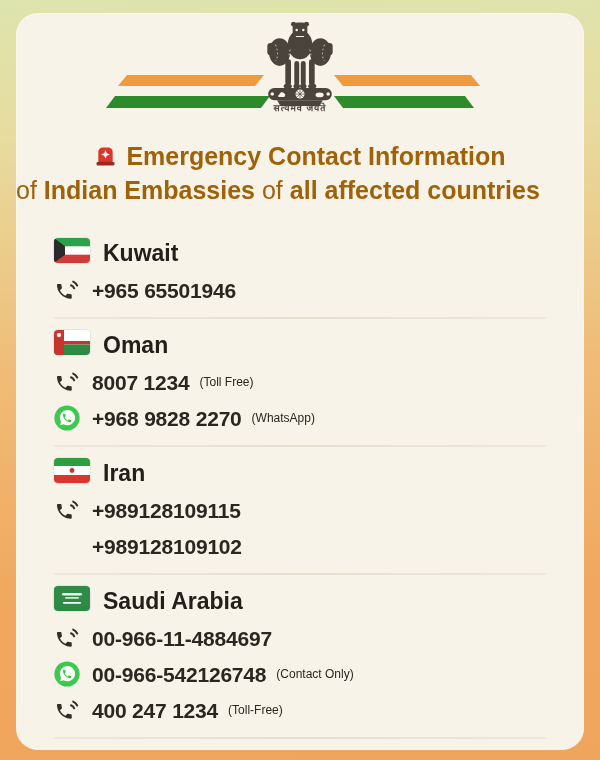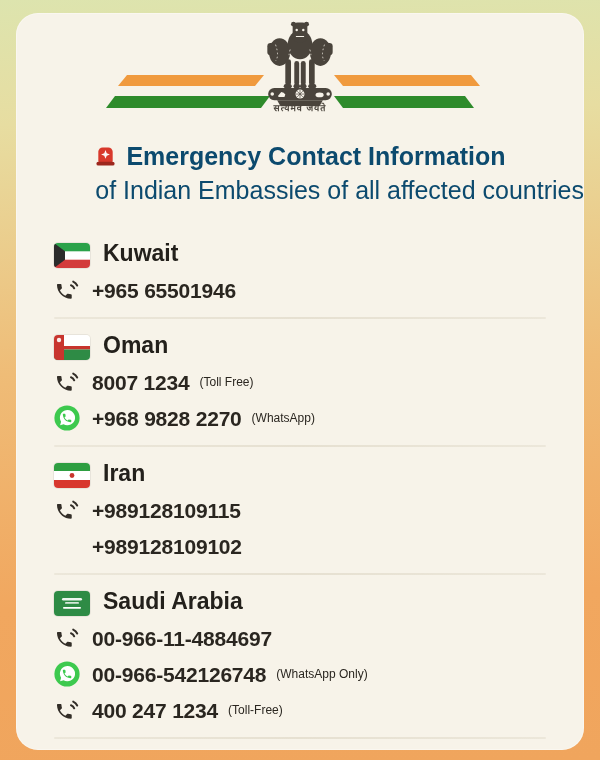--- a/index.html
+++ b/index.html
@@ -29,34 +29,34 @@
   .stripe.right-saffron { left:318px; width:146px;
     clip-path: polygon(0 0, calc(100% - 9px) 0, 100% 100%, 9px 100%); }
   .stripe.right-green { left:318px; width:140px;
     clip-path: polygon(0 0, calc(100% - 9px) 0, 100% 100%, 9px 100%); }
   .emblem-wrap { position:absolute; left:50%; transform:translateX(-50%); top:2px;
     width:110px; text-align:center; }
   .emblem-wrap svg { display:block; margin:0 auto; }
   .motto { display:block; font-size:9px; font-weight:700; color:#4a443c;
     letter-spacing:1px; margin-top:-4px; line-height:10px;text-align:center; }
   
-  .title { text-align:right; margin-top:12px; color:#0c4a6e; }
+  .title { text-align:left; margin-top:12px; color:#a16207; }
   .title .l1 { font-size:25px; font-weight:700; line-height:34px;
     display:flex; align-items:center; justify-content:center; gap:9px; }
   .title .l2 { font-size:25px; line-height:35px; }
   .title .l2 .light { font-weight:400; }
-  .title .l2 .bold  { font-weight:400;margin-top:16px; }
+  .title .l2 .bold  { font-weight:700;margin-top:16px; }
   .siren { width:23px; height:23px; display:inline-block; }
   
   .content { padding:0 38px; color:#2a2620; }
   .sec { padding:11px 0 13px; }
   .sec.first { padding-top:30px; }
   .hr { height:2px; border-radius:1px;
     background:linear-gradient(90deg,#ece7da, #e6e0d1 50%, #ece7da); }
-  .country { display:flex; align-items:flex-end; gap:13px;
+  .country { display:flex; align-items:flex-start; gap:13px;
     font-size:23px; font-weight:700; color:#23201b; line-height:30px; }
   .flag { width:36px; height:25px; border-radius:4px; overflow:hidden;
     flex:0 0 auto; box-shadow:0 0 0 1px rgba(0,0,0,.06); }
   .flag svg { display:block; }
   .row { display:flex; align-items:flex-start; gap:12px; margin-top:9px;
     font-size:21px; font-weight:700; letter-spacing:-0.2px; line-height:27px; }
   .row .num { white-space:nowrap; }
   .row .note { font-size:12px; font-weight:400; letter-spacing:0; margin-left:-2px; }
   .ic { width:26px; height:26px; flex:0 0 auto; }
   .ic.phone { color:#332e28; }
@@ -284,21 +284,21 @@
         <svg class="ic phone">
             <use href="#ic-phone"></use>
           </svg>
         <span class="num">00-966-11-4884697</span>
       </div>
       <div class="row">
         <svg class="ic">
             <use href="#ic-whatsapp"></use>
           </svg>
         <span class="num">00-966-542126748</span>
-        <span class="note">(WhatsApp Only)</span>
+        <span class="note">(Contact Only)</span>
       </div>
       <div class="row">
         <svg class="ic phone">
             <use href="#ic-phone"></use>
           </svg>
         <span class="num">400 247 1234</span>
         <span class="note">(Toll-Free)</span>
       </div>
     </div>
     <div class="hr"></div>

